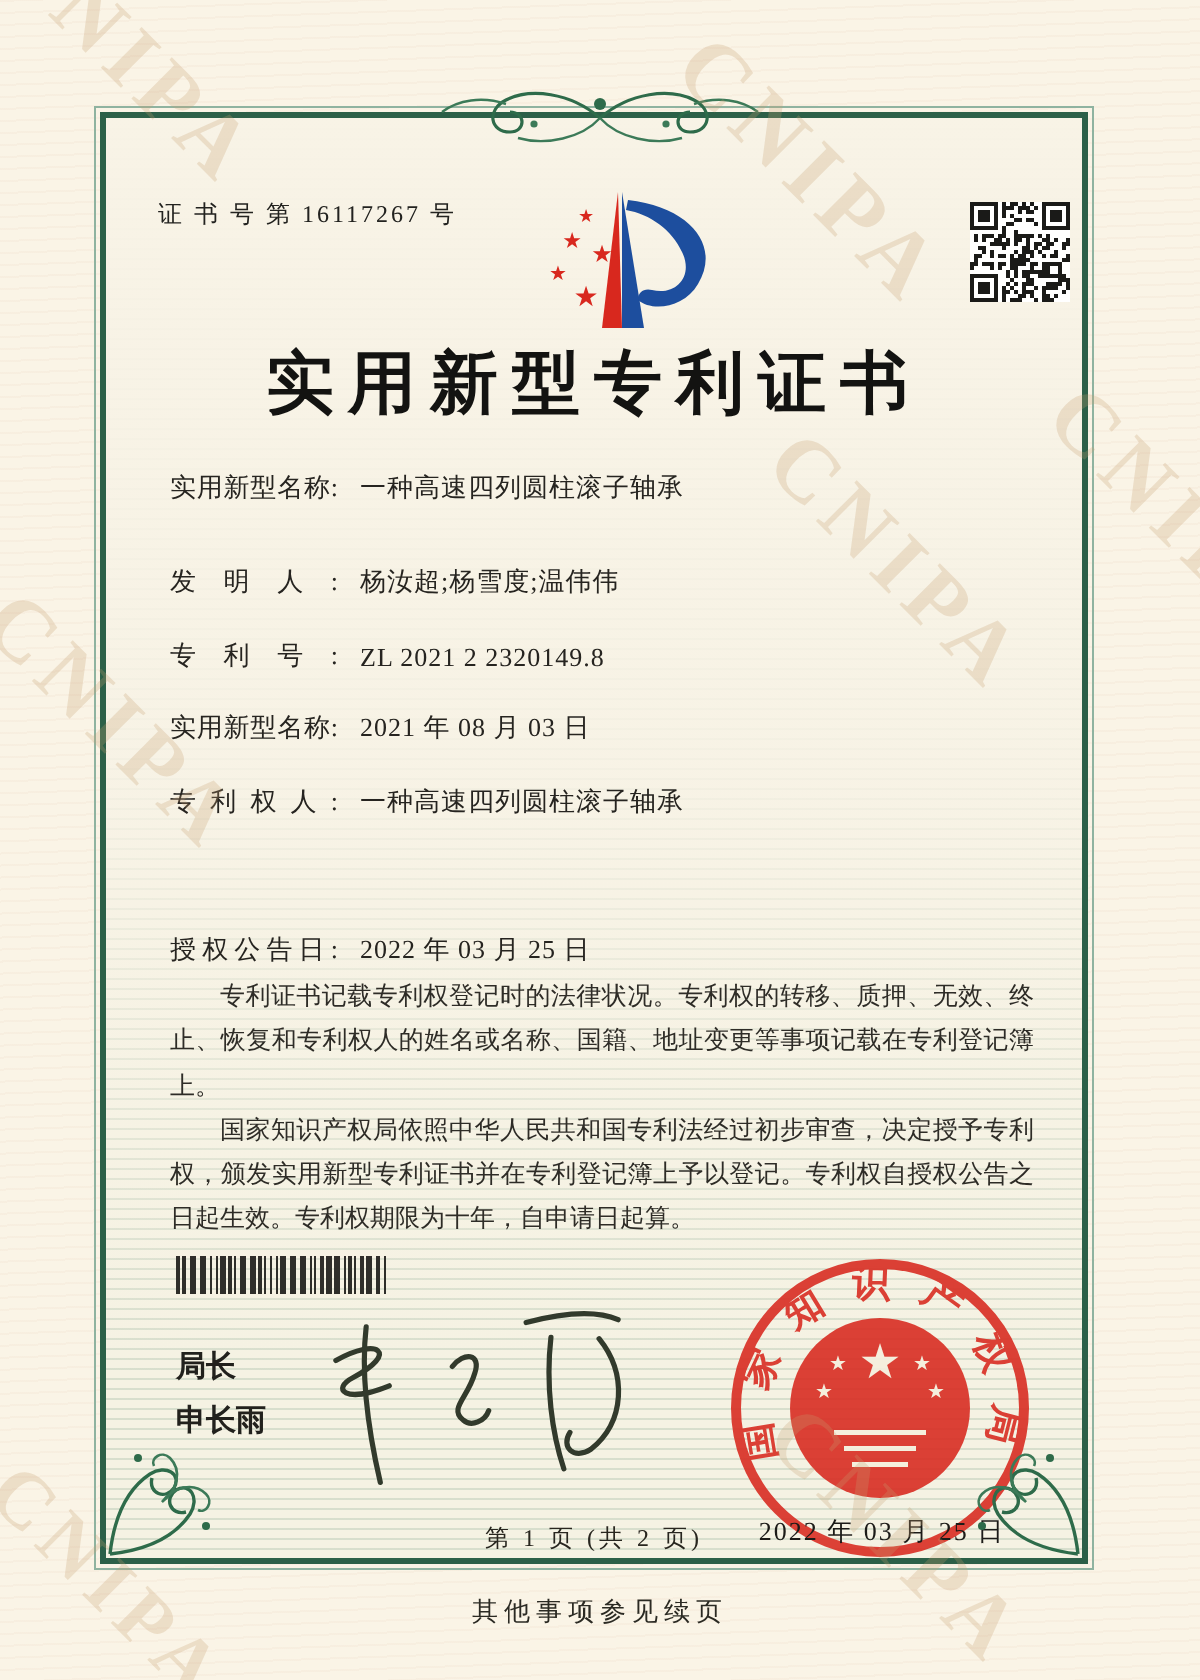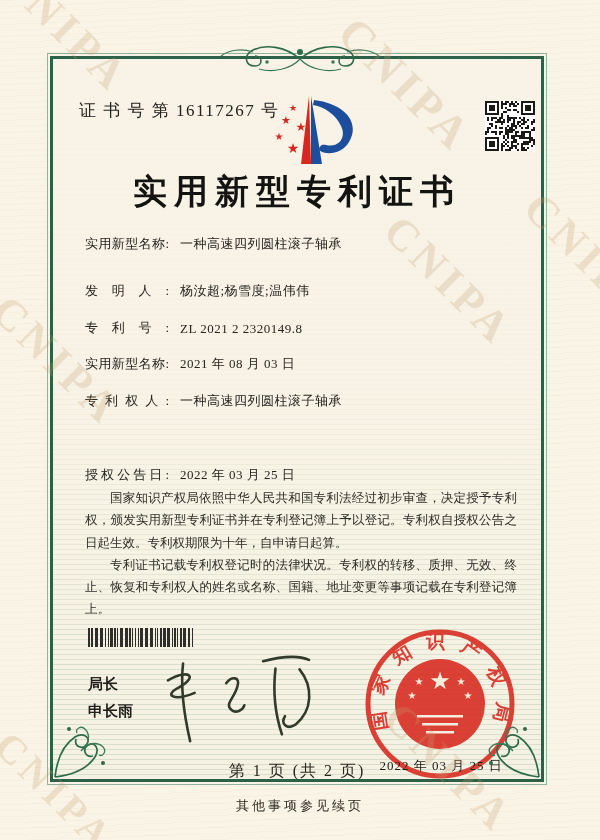--- a/index.html
+++ b/index.html
@@ -18,21 +18,21 @@
   .frame-content{position:absolute;inset:0;z-index:2;}
   .corner-flourish{position:absolute;z-index:3;}
   .corner-br{right:-2px;bottom:-2px;}
   .corner-bl{left:-2px;bottom:-2px;transform:scaleX(-1);}
   .top-ornament{position:absolute;left:205px;top:42px;z-index:4;}
   
   .wm-layer{position:absolute;inset:0;z-index:6;pointer-events:none;}
   .wm{position:absolute;font-weight:bold;color:rgba(198,158,112,0.26);
     letter-spacing:5px;transform:rotate(45deg);font-family:"Liberation Serif",serif;}
   
-  .cert-no{position:absolute;left:26px;top:40px;font-size:17px;letter-spacing:1.5px;color:#22221f;}
+  .cert-no{position:absolute;left:26px;top:40px;font-size:12px;letter-spacing:1.5px;color:#22221f;}
   .logo{position:absolute;left:206px;top:34px;width:96px;height:74px;}
   .qr{position:absolute;left:432px;top:42px;width:50px;height:50px;}
   .title{position:absolute;left:0;top:110px;width:100%;text-align:center;
     font-size:34px;font-weight:bold;letter-spacing:7px;color:#131311;}
   
   .field-row{position:absolute;left:32px;font-size:13px;color:#262420;white-space:nowrap;}
   .flabel{display:inline-block;width:84px;text-align:justify;text-align-last:justify;vertical-align:bottom;}
   .fvalue{margin-left:11px;letter-spacing:0.5px;}
   .grant-right{position:absolute;left:258px;top:0;}
   
@@ -40,21 +40,21 @@
     color:#2e2c27;text-align:justify;}
   .legal p{margin:0;text-indent:2em;}
   
   .barcode{position:absolute;left:35px;top:569px;width:158px;height:19px;display:flex;align-items:stretch;}
   .barcode div{height:100%;}
   .signer{position:absolute;left:35px;top:612px;font-size:15px;font-weight:bold;color:#22211d;line-height:1.8;}
   .signature{position:absolute;left:88px;top:590px;}
   .seal{position:absolute;left:302px;top:560px;width:170px;height:170px;}
   .seal-date{position:absolute;left:308px;top:698px;width:160px;text-align:center;
     font-size:13px;color:#1c1b18;letter-spacing:1px;}
-  .page-line{position:absolute;left:0;top:702px;width:100%;text-align:center;font-size:16px;color:#28261f;letter-spacing:2px;}
+  .page-line{position:absolute;left:0;top:702px;width:100%;text-align:center;font-size:12px;color:#28261f;letter-spacing:2px;}
   .footer-note{position:absolute;left:0;top:797px;width:100%;text-align:center;
     font-size:13px;color:#2b2a23;letter-spacing:3px;z-index:3;}
 </style>
 </head>
 <body>
 
 <div class="page">
 
   <svg class="top-ornament" width="190" height="34" viewBox="0 0 190 34">
     <path d="M95,17 C80,4 60,2 48,8 C38,13 40,24 50,24 C58,24 58,14 50,14 M95,17 C110,4 130,2 142,8 C152,13 150,24 140,24 C132,24 132,14 140,14" stroke="#2e6b4a" fill="none" stroke-width="1.6"></path>
@@ -325,22 +325,22 @@
       </div>
       <div class="field-row" style="top:333px">
         <span class="flabel">专利权人:</span><span class="fvalue">一种高速四列圆柱滚子轴承</span>
       </div>
 
       <div class="field-row" style="top:407px">
         <span class="flabel">授权公告日:</span><span class="fvalue">2022 年 03 月 25 日</span>
       </div>
 
       <div class="legal">
+        <p>专利证书记载专利权登记时的法律状况。专利权的转移、质押、无效、终止、恢复和专利权人的姓名或名称、国籍、地址变更等事项记载在专利登记簿上。</p>
         <p>国家知识产权局依照中华人民共和国专利法经过初步审查，决定授予专利权，颁发实用新型专利证书并在专利登记簿上予以登记。专利权自授权公告之日起生效。专利权期限为十年，自申请日起算。</p>
-        <p>专利证书记载专利权登记时的法律状况。专利权的转移、质押、无效、终止、恢复和专利权人的姓名或名称、国籍、地址变更等事项记载在专利登记簿上。</p>
       </div>
 
       <div class="barcode" id="barcode">
           <div style="width: 2px; background: rgb(46, 46, 42); margin-right: 1px;"></div>
           <div style="width: 2px; background: rgb(46, 46, 42); margin-right: 2px;"></div>
           <div style="width: 3px; background: rgb(46, 46, 42); margin-right: 2px;"></div>
           <div style="width: 3px; background: rgb(46, 46, 42); margin-right: 2px;"></div>
           <div style="width: 1px; background: rgb(46, 46, 42); margin-right: 2px;"></div>
           <div style="width: 1px; background: rgb(46, 46, 42); margin-right: 1px;"></div>
           <div style="width: 3px; background: rgb(46, 46, 42); margin-right: 1px;"></div>

